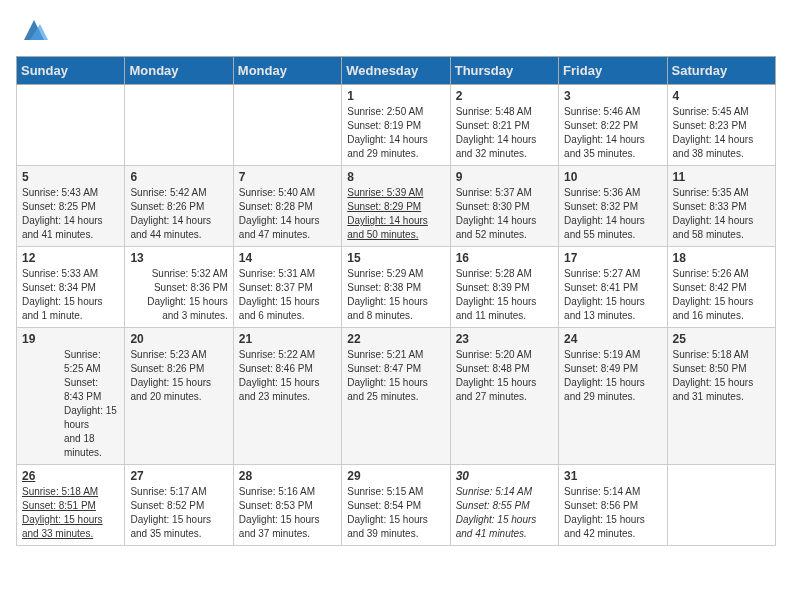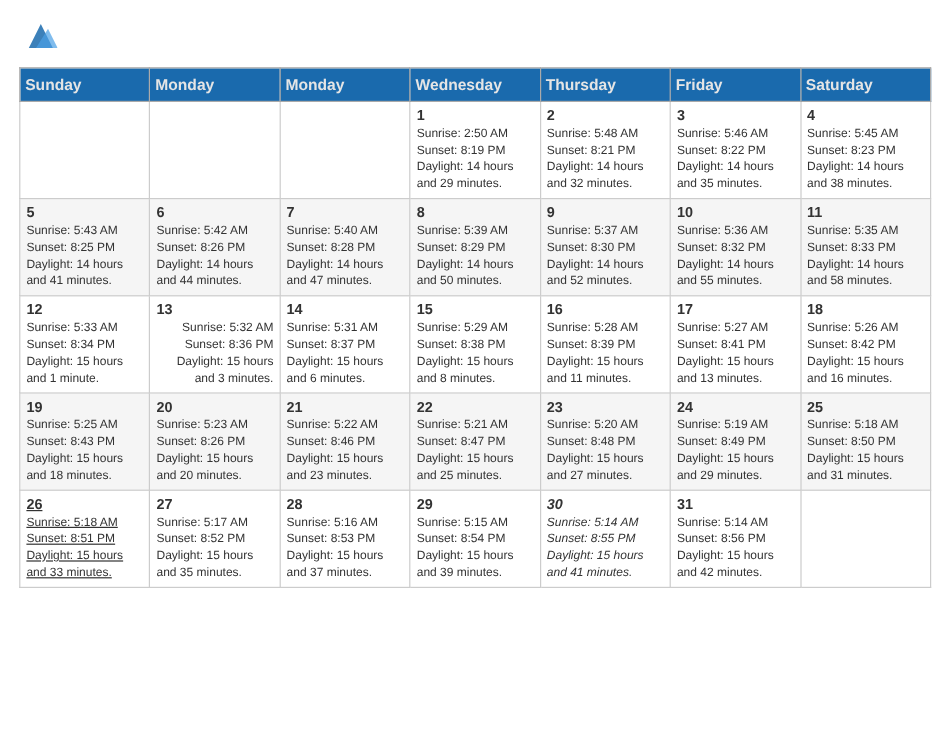--- a/index.html
+++ b/index.html
@@ -181,21 +181,21 @@
         </td>
         <td style="background: rgb(245, 245, 245);">
           <span class="day-num">7</span>
           <div class="day-info" style="white-space: pre-line;">Sunrise: 5:40 AM
 Sunset: 8:28 PM
 Daylight: 14 hours
 and 47 minutes.</div>
         </td>
         <td style="background: rgb(245, 245, 245);">
           <span class="day-num">8</span>
-          <div class="day-info" style="white-space: pre-line;">Sunrise: 5:39 AM
+          <div class="day-info" style="white-space: pre-line; text-decoration: underline;">Sunrise: 5:39 AM
 Sunset: 8:29 PM
 Daylight: 14 hours
 and 50 minutes.</div>
         </td>
         <td style="background: rgb(245, 245, 245);">
           <span class="day-num">9</span>
           <div class="day-info" style="white-space: pre-line;">Sunrise: 5:37 AM
 Sunset: 8:30 PM
 Daylight: 14 hours
 and 52 minutes.</div>
@@ -262,21 +262,21 @@
           <span class="day-num">18</span>
           <div class="day-info" style="white-space: pre-line;">Sunrise: 5:26 AM
 Sunset: 8:42 PM
 Daylight: 15 hours
 and 16 minutes.</div>
         </td>
       </tr>
       <tr>
         <td style="background: rgb(245, 245, 245);">
           <span class="day-num">19</span>
-          <div class="day-info" style="white-space: pre-line;">Sunrise: 5:25 AM
+          <div class="day-info" style="white-space: pre-line; margin-left: 42px;">Sunrise: 5:25 AM
 Sunset: 8:43 PM
 Daylight: 15 hours
 and 18 minutes.</div>
         </td>
         <td style="background: rgb(245, 245, 245);">
           <span class="day-num">20</span>
           <div class="day-info" style="white-space: pre-line;">Sunrise: 5:23 AM
 Sunset: 8:26 PM
 Daylight: 15 hours
 and 20 minutes.</div>

